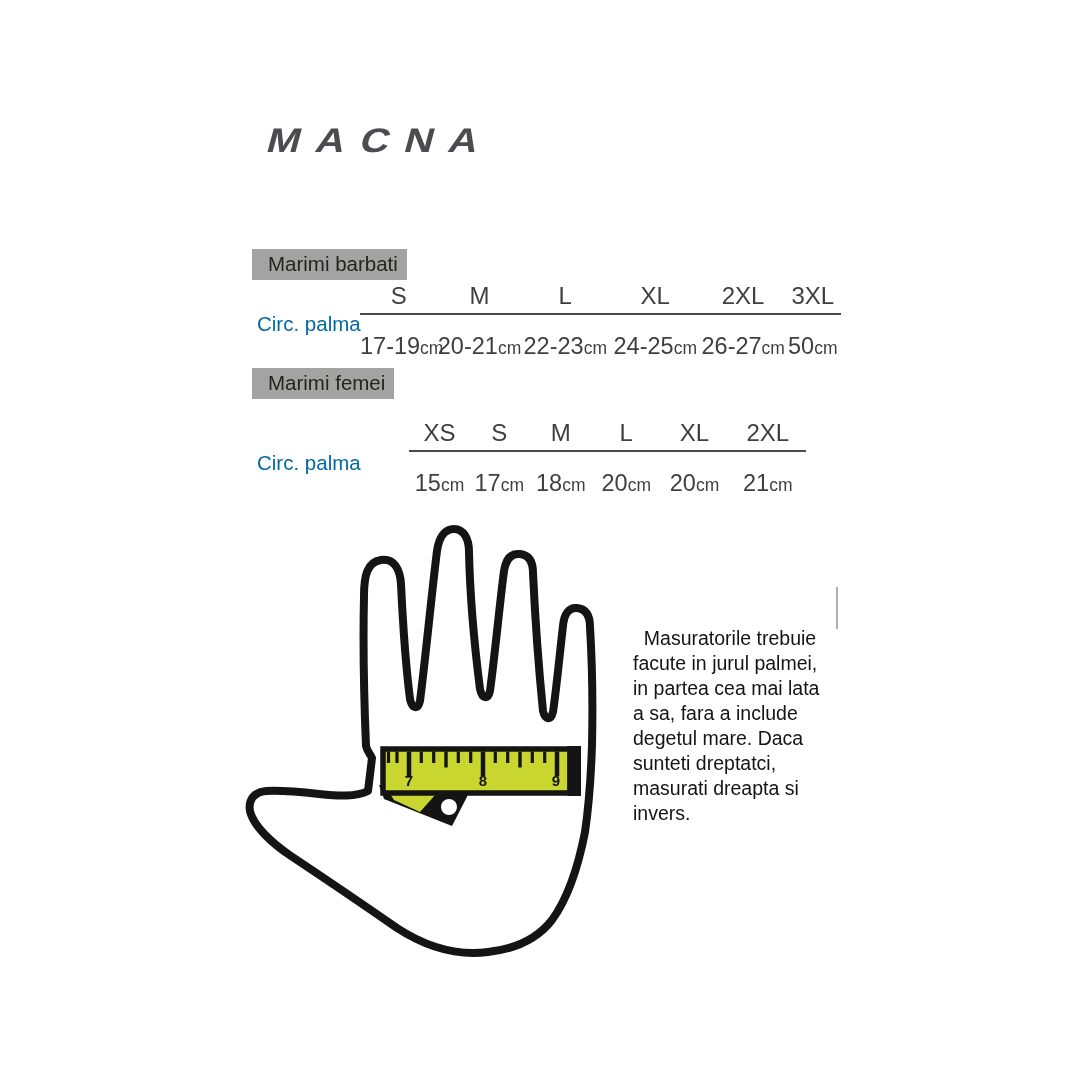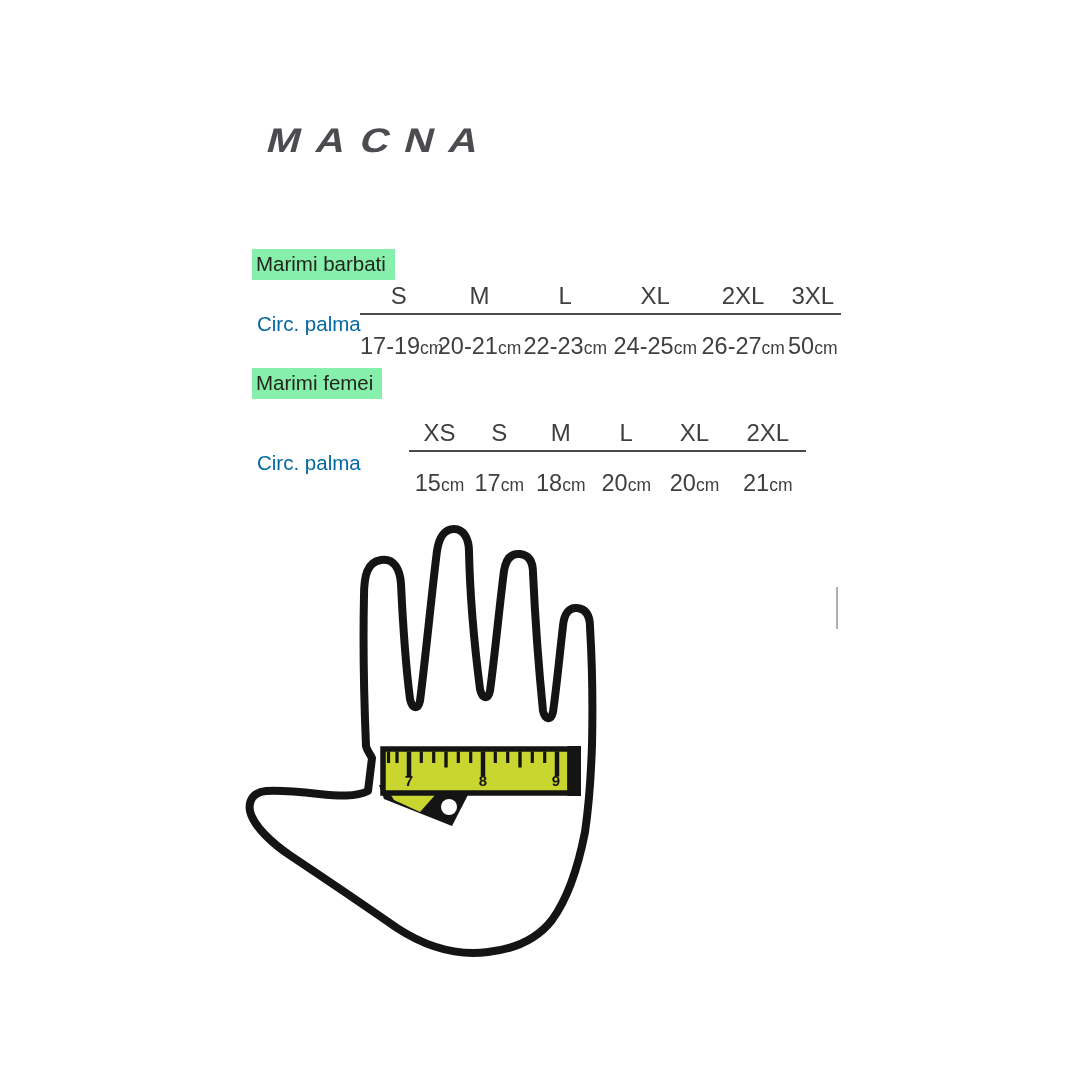--- a/index.html
+++ b/index.html
@@ -5,22 +5,22 @@
   html,body{margin:0;padding:0;background:#fff;}
   .page{position:relative;width:1080px;height:1080px;background:#ffffff;overflow:hidden;
         font-family:"Liberation Sans",sans-serif;}
 
   
   .logo{position:absolute;left:268px;top:121px;font-size:34px;font-weight:bold;
         color:#4b4b50;letter-spacing:13px;white-space:nowrap;
         transform:scaleX(1.18) skewX(-13deg);transform-origin:left center;}
 
   
-  .chip{position:absolute;background:#86efac;color:#24261c;font-size:20.5px;
-        padding:3px 9px 4px 4px;white-space:nowrap;}
+  .chip{position:absolute;background:#a3a3a3;color:#24261c;font-size:20.5px;
+        padding:3px 9px 4px 16px;white-space:nowrap;}
   .chip-men{left:252px;top:249px;}
   .chip-women{left:252px;top:368px;}
 
   
   .size-table{position:absolute;color:#3f3f42;}
   .tbl-men{left:360px;top:282px;width:481px;}
   .tbl-women{left:393px;top:419px;width:397px;margin-left:16px;}
   .hdr{display:flex;border-bottom:2.5px solid #494950;padding-bottom:3px;}
   .hdr .cell{display:inline-block;text-align:center;font-size:24px;}
   .vals{display:flex;padding-top:18px;}
@@ -145,16 +145,24 @@
         <line x1="532.3" x2="532.3" y1="751.5" y2="763" stroke="#141414" stroke-width="3.2"></line>
         <line x1="544.7" x2="544.7" y1="751.5" y2="763" stroke="#141414" stroke-width="3.2"></line>
         <line x1="446" x2="446" y1="751.5" y2="767.5" stroke="#141414" stroke-width="3.4"></line>
         <line x1="520" x2="520" y1="751.5" y2="767.5" stroke="#141414" stroke-width="3.4"></line>
       </g>
     <text x="409" y="786" text-anchor="middle" font-size="15" font-weight="bold" fill="#141414">7</text>
     <text x="483" y="786" text-anchor="middle" font-size="15" font-weight="bold" fill="#141414">8</text>
     <text x="556" y="786" text-anchor="middle" font-size="15" font-weight="bold" fill="#141414">9</text>
   </svg>
 
+  <div class="note">&nbsp;&nbsp;Masuratorile trebuie
+facute in jurul palmei,
+in partea cea mai lata
+a sa, fara a include
+degetul mare. Daca
+sunteti dreptatci,
+masurati dreapta si
+invers.</div>
 
   <div class="vline"></div>
 
 </div>
 
 </body></html>

